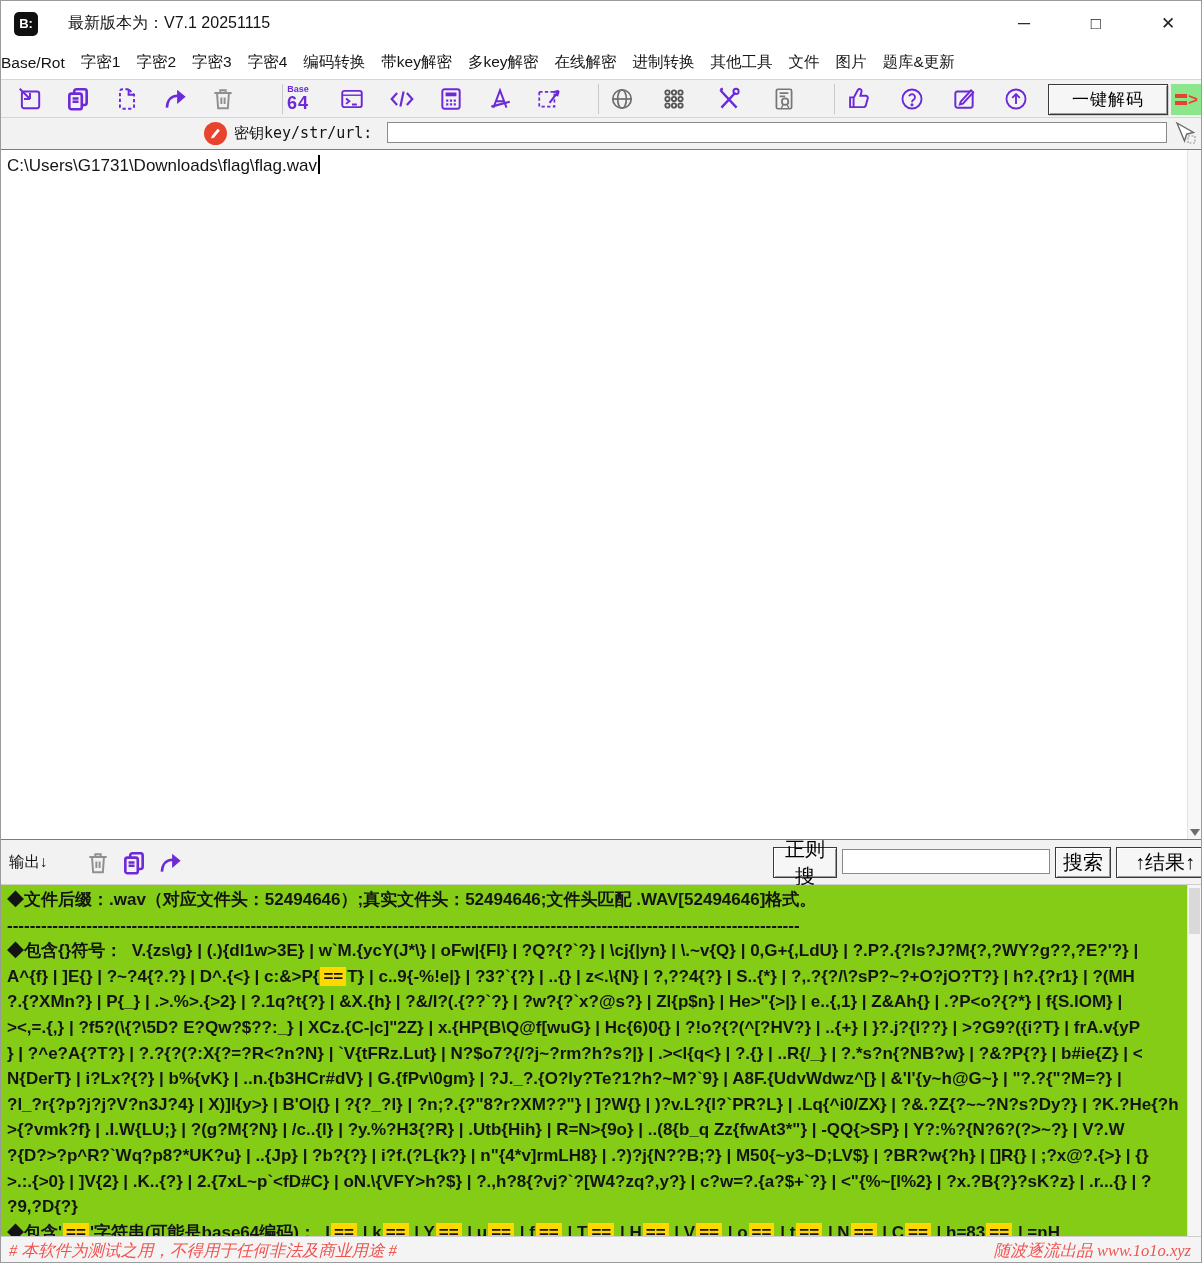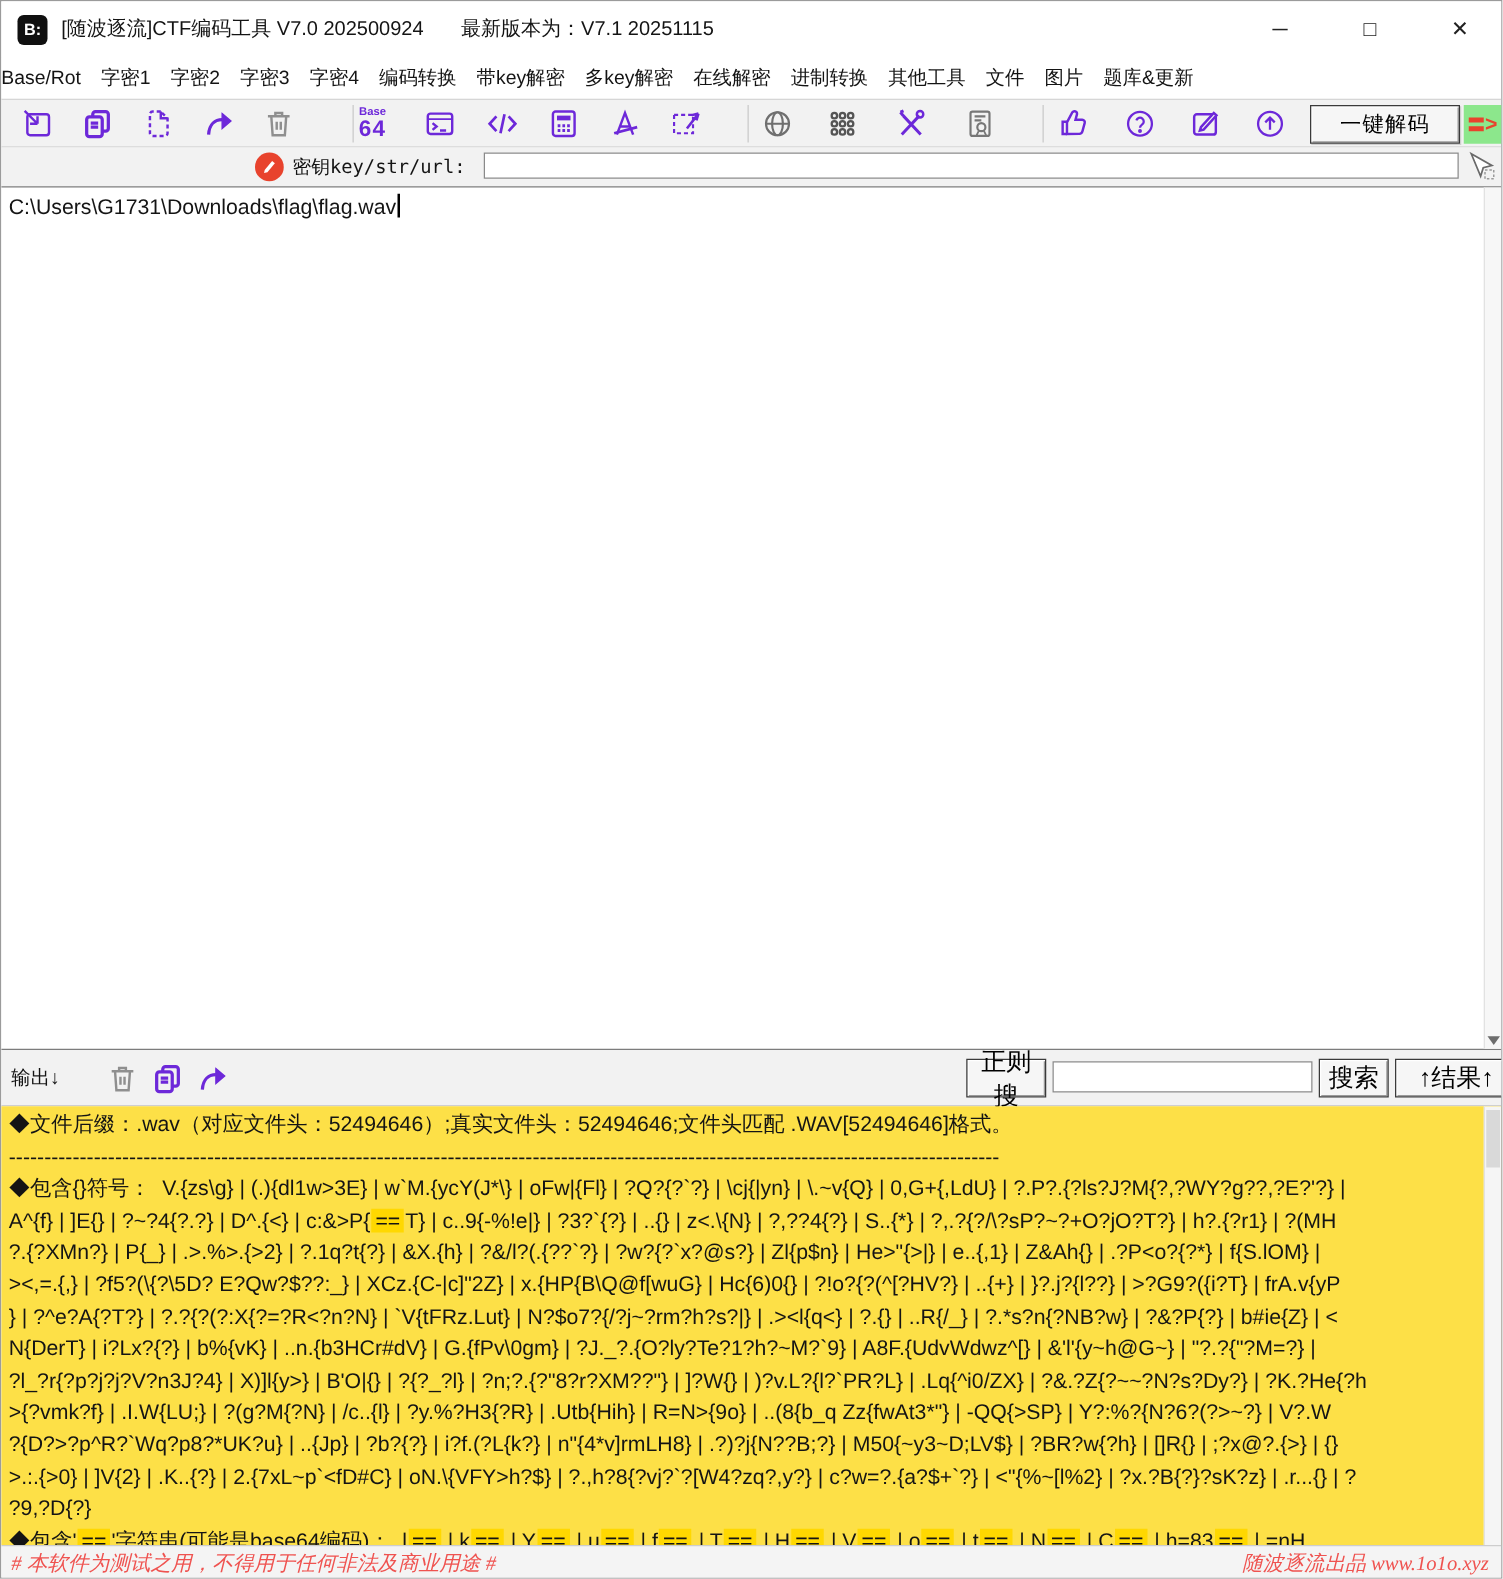--- a/index.html
+++ b/index.html
@@ -56,40 +56,39 @@
   .outrow{position:absolute;top:839px;left:0;width:100%;height:45px;background:#f2f2f2;
     border-bottom:1px solid #cfcfcf;box-sizing:border-box;}
   .outlabel{position:absolute;left:8px;top:0;height:45px;display:flex;align-items:center;font-size:15.5px;}
   .outrow .ticon{top:10px;}
   .btn3d{position:absolute;background:#f6f6f6;border:1px solid #3a3a3a;
     box-shadow:inset 1px 1px 0 #fff,inset -1px -1px 0 #9a9a9a;font-size:20px;
     display:flex;align-items:center;justify-content:center;}
   .regex-input{position:absolute;left:841px;top:9px;width:208px;height:25px;border:1px solid #8a8a8a;
     background:#fff;font-size:14px;padding:0 4px;box-sizing:border-box;outline:none;}
   
-  .output-area{position:absolute;top:884px;left:0;width:100%;height:351px;background:#fde047;overflow:hidden;}
+  .output-area{position:absolute;top:884px;left:0;width:100%;height:351px;background:#84cc16;overflow:hidden;font-weight:bold;}
   #output-lines{padding:2px 6px;font-size:17px;line-height:25.6px;white-space:pre;color:#141414;}
   #output-lines mark{background:var(--hl,#ffd800);color:inherit;padding:0 3px;margin:0 1px;}
   .oscroll{position:absolute;right:0;top:0;width:13px;height:100%;background:#f5f5f5;border-left:1px solid #e2e2e2;}
   .oscroll .thumb{margin:3px 1px 0 1px;height:46px;background:#d9d9d9;}
   
   .statusbar{position:absolute;top:1235px;left:0;width:100%;height:28px;background:#f4f4f4;
     border-top:1px solid #cdcdcd;box-sizing:border-box;
     font-family:"Liberation Serif",serif;font-style:italic;color:var(--status,#ef5350);font-size:16.5px;}
   .status-left{position:absolute;left:8px;top:3px;}
   .status-right{position:absolute;right:10px;top:3px;}
 </style>
 </head>
 <body>
 
 <div class="window">
 
   <div class="titlebar">
     <div class="logo">B:</div>
-    <div class="title-text">[随波逐流]CTF编码工具 V7.0 202500924</div>
     <div class="latest-text">最新版本为：V7.1  20251115</div>
     <div class="win-controls">
       <span class="win-btn">─</span>
       <span class="win-btn">□</span>
       <span class="win-btn">✕</span>
     </div>
   </div>
 
   <div class="menubar" id="menubar">
       <span class="menu-item">Base/Rot</span>

